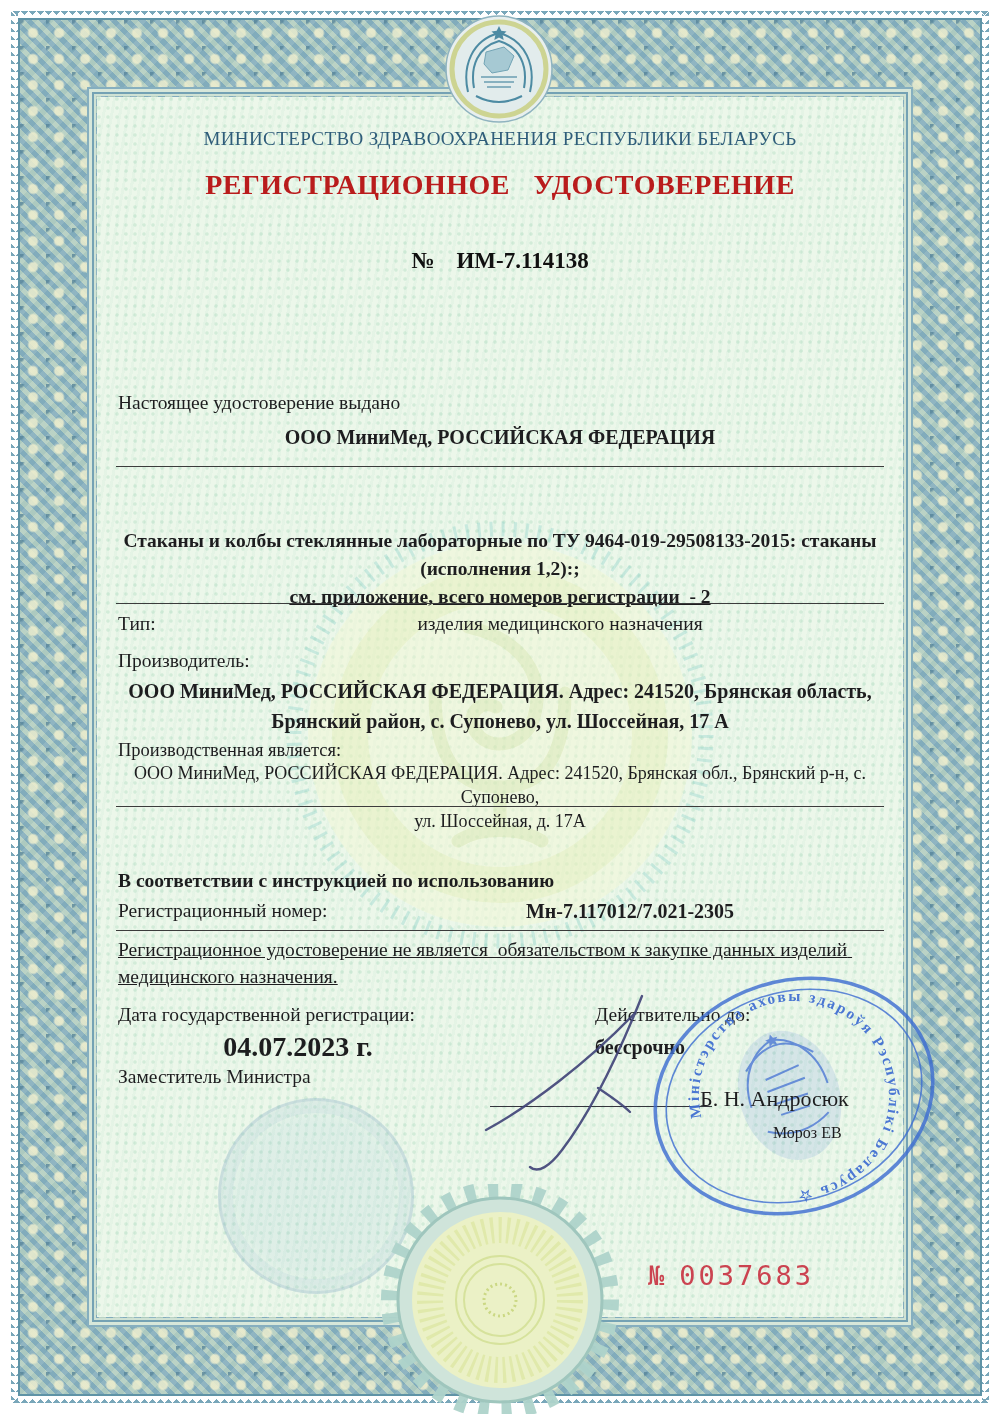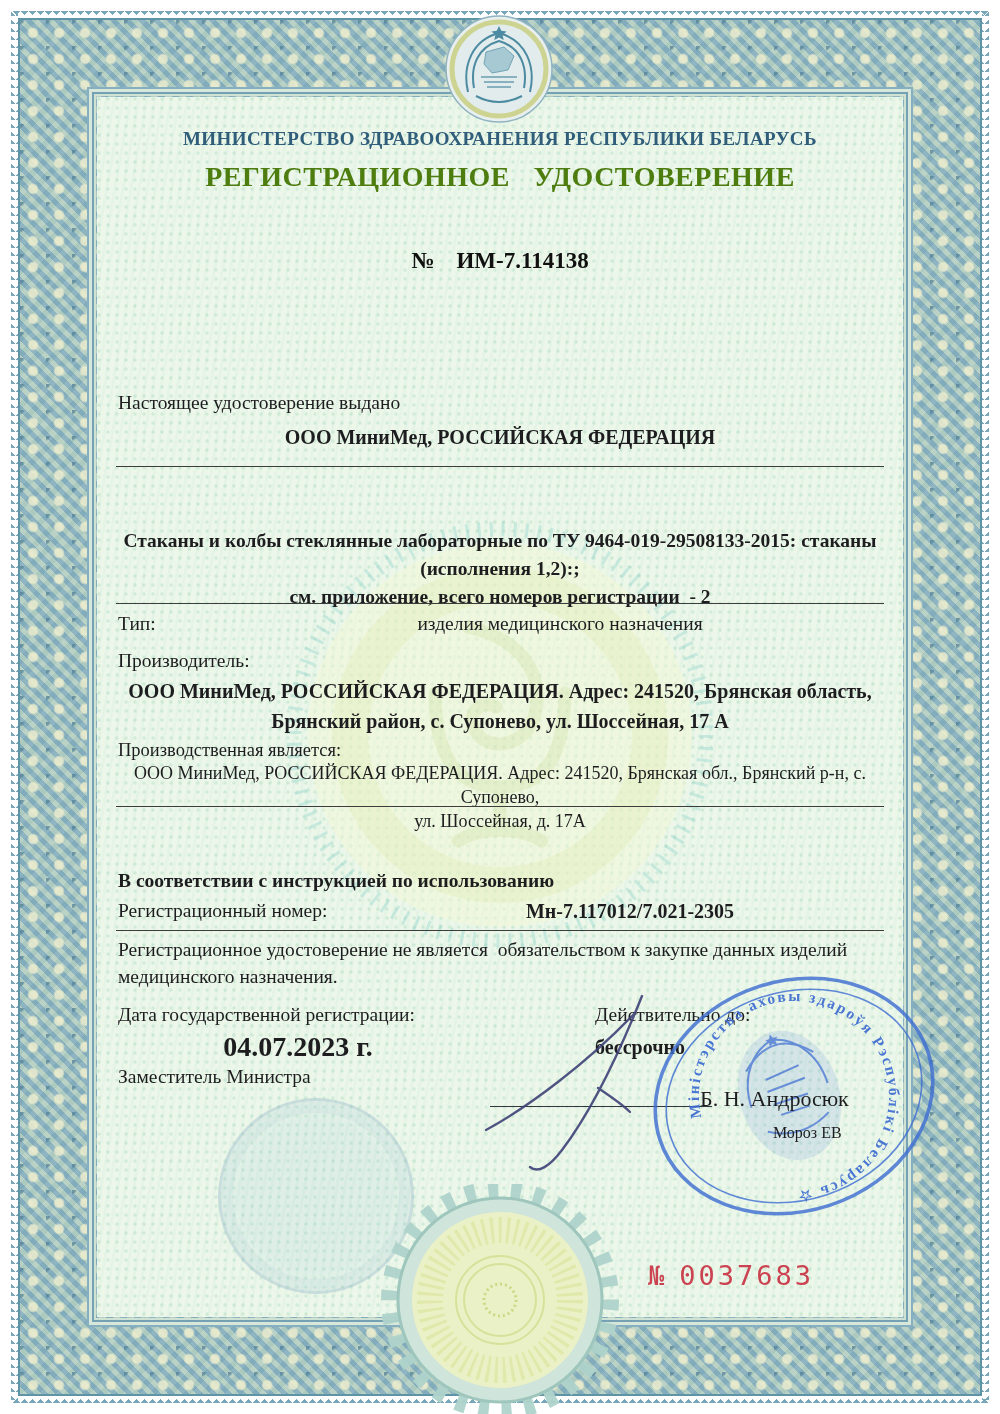--- a/index.html
+++ b/index.html
@@ -43,28 +43,28 @@
      background:radial-gradient(circle, rgba(150,196,216,.16) 55%, rgba(150,196,216,.05) 70%, transparent 78%);
      filter:blur(.6px);}
   .stamp{position:absolute;left:638px;top:972px;z-index:5;opacity:.92;}
   .sig-overlay{position:absolute;left:0;top:0;z-index:6;pointer-events:none;}
 
   
   .row{position:absolute;left:118px;width:764px;z-index:3;font-size:19.5px;line-height:26px;}
   .center{text-align:center;}
   .bold{font-weight:bold;}
   .hr{position:absolute;left:116px;width:768px;border-top:1.4px solid #3c3c3c;height:0;z-index:3;}
-  .ministry{top:126px;font-size:19px;font-weight:700;letter-spacing:.4px;color:#2f5d7a;}
-  .title{top:164px;font-size:28px;font-weight:bold;color:#4d7c0f;letter-spacing:.5px;word-spacing:16px;}
+  .ministry{top:126px;font-size:19px;font-weight:400;letter-spacing:.4px;color:#2f5d7a;}
+  .title{top:172px;font-size:28px;font-weight:bold;color:#b91c1c;letter-spacing:.5px;word-spacing:16px;}
   .cert-no{top:248px;font-size:23px;font-weight:bold;color:#101010;}
   .cert-no .no-label{margin-right:22px;}
   .flexrow{display:flex;}
   .flexrow .lbl{flex:0 0 auto;}
   .flexrow .val{flex:1 1 auto;text-align:center;}
-  .prewrap{white-space:pre-wrap;}
+  .prewrap{white-space:pre-wrap;text-decoration:underline;}
   .sig-line{position:absolute;left:490px;top:1106px;width:222px;border-top:1.6px solid #35353d;z-index:4;}
   .sig-name{position:absolute;left:700px;top:1086px;z-index:6;font-size:22px;}
   .sig-note{position:absolute;left:773px;top:1124px;z-index:6;font-size:16px;}
   .serial{position:absolute;left:648px;top:1260px;z-index:5;
      font-family:"DejaVu Sans Mono", monospace;font-size:27px;letter-spacing:3px;color:#cb4350;}
   .serial .num{margin-left:12px;}
 </style>
 </head>
 <body>
 

